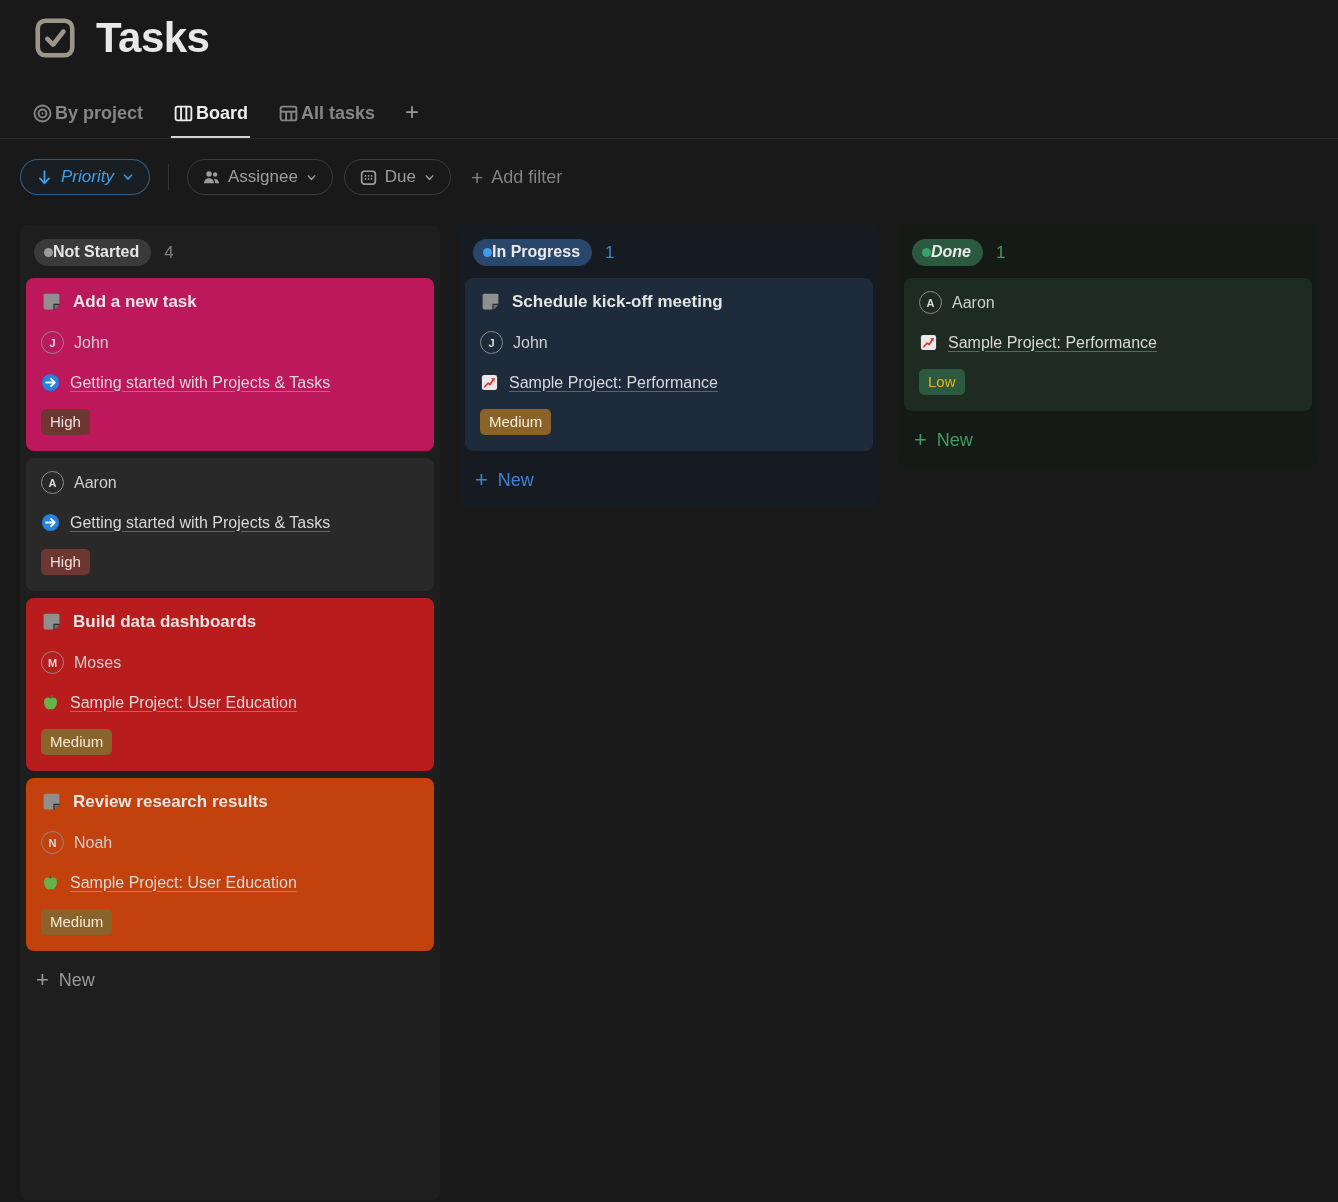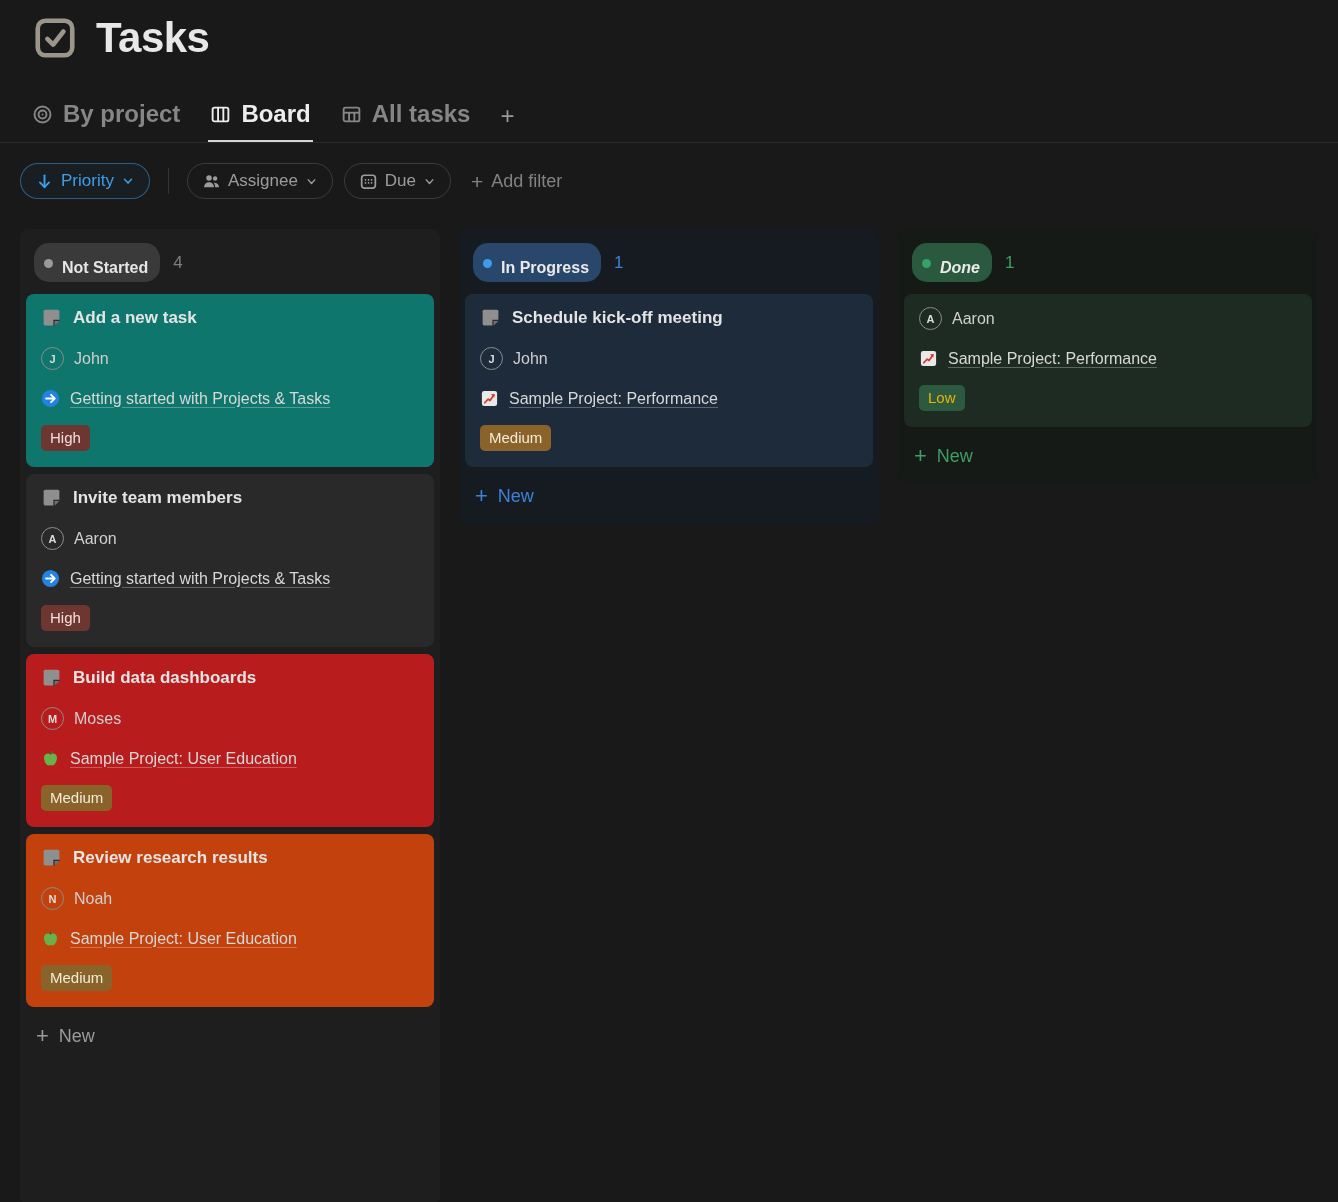--- a/index.html
+++ b/index.html
@@ -12,44 +12,44 @@
   }
 
   
   .page-header { display:flex; align-items:center; gap:18px; padding:14px 0 0 32px; }
   .page-title { font-size:42px; font-weight:700; color:#E8E8E8; letter-spacing:-0.5px; }
   .title-icon { width:46px; height:46px; display:block; }
 
   
   .tabs { display:flex; align-items:flex-end; gap:26px; padding:0 0 0 30px; margin-top:30px;
           border-bottom:1px solid #2A2A2A; }
-  .tab { display:flex; align-items:center; gap:10px; padding:8px 2px 12px 2px; cursor:pointer;
-         color:#868686; font-size:24px; font-weight:700; border-bottom:2.5px solid transparent; }
+  .tab { display:flex; align-items:center; gap:2px; padding:8px 2px 12px 2px; cursor:pointer;
+         color:#868686; font-size:18px; font-weight:700; border-bottom:2.5px solid transparent; }
   .tab.active { color:#EDEDED; border-bottom-color:#D5D5D5; }
   .tab .ticon { width:21px; height:21px; display:block; }
   .tab-plus { color:#9A9A9A; font-size:24px; font-weight:400; padding:6px 6px 12px 2px; cursor:pointer; }
 
   
   .filterbar { display:flex; align-items:center; margin:20px 0 0 20px; }
   .pill { display:flex; align-items:center; gap:7px; border:1px solid #3C3C3C; border-radius:18px;
           padding:7px 14px; font-size:17px; color:#9C9C9C; cursor:pointer; background:transparent; }
-  .pill.sort { color:#3D9EEA; border-color:rgba(61,158,234,0.5); background:rgba(35,131,226,0.05); }
+  .pill.sort { color:#3D9EEA; border-color:rgba(61,158,234,0.5); background:rgba(35,131,226,0.05);font-style:italic; }
   .pill .picon { width:19px; height:19px; display:block; }
   .vsep { width:1px; height:26px; background:#343434; margin:0 18px; }
   .pill + .pill { margin-left:11px; }
   .add-filter { display:flex; align-items:center; gap:8px; color:#828282; font-size:18px;
                 margin-left:20px; cursor:pointer; }
   .plus-glyph { font-size:21px; line-height:1; font-weight:400; }
 
   
   .board { display:flex; align-items:flex-start; gap:19px; padding:0 0 0 20px; margin-top:30px; height:975px; }
   .column { width:420px; border-radius:8px; padding:6px; flex-shrink:0; }
   .column.full { height:100%; }
   .col-header { display:flex; align-items:center; gap:13px; padding:8px 8px 12px 8px; }
-  .status-pill { display:flex; align-items:flex-start; gap:9px; border-radius:15px; padding:16px 12px 5px 10px;
+  .status-pill { display:flex; align-items:center; border-radius:15px; padding:4px 12px 5px 10px;
                  font-size:16px; font-weight:700; cursor:pointer; }
   .status-dot { width:9px; height:9px; border-radius:50%; }
   .col-count { font-size:17px; font-weight:400; }
   .cards { display:flex; flex-direction:column; gap:7px; }
   .card { border-radius:8px; padding:13px 15px 16px 15px; cursor:pointer; }
   .card-title-row { display:flex; align-items:center; gap:11px; margin-bottom:19px; }
   .card-title { font-size:17px; font-weight:700; color:#E4E4E4; }
   .page-glyph { width:21px; height:21px; flex-shrink:0; display:block; }
   .assignee-row { display:flex; align-items:center; gap:10px; margin-bottom:19px; }
   .avatar { width:23px; height:23px; border-radius:50%; border:1px solid #8C8C8C; color:#DDDDDD;
@@ -154,21 +154,21 @@
 <div class="board">
   <div class="column full" style="background: rgb(30, 30, 30);">
     <div class="col-header">
       <div class="status-pill" style="background: rgb(58, 58, 58); color: rgb(230, 230, 230);">
         <span class="status-dot" style="background: rgb(155, 155, 155);"></span>
         <span>Not Started</span>
       </div>
       <span class="col-count" style="color: rgb(126, 126, 126);">4</span>
     </div>
     <div class="cards">
-  <div class="card" style="background: #0f766e;">
+  <div class="card" style="background: #be185d;">
     <div class="card-title-row">
       <svg class="page-glyph" viewBox="0 0 20 20">
         <path d="M4 2.5 h12 a1.5 1.5 0 0 1 1.5 1.5 v8.6 L12.1 17.5 H4 a1.5 1.5 0 0 1 -1.5 -1.5 V4 a1.5 1.5 0 0 1 1.5 -1.5 z" fill="#8F8F8F"></path>
         <path d="M13.2 17.5 v-4 h4.3 z" fill="#6C6C6C"></path>
         <path d="M12.4 17.9 v-5.2 h5.4" fill="none" stroke="#2A2A2A" stroke-width="1.2"></path>
       </svg>
       <span class="card-title">Add a new task</span>
     </div>
     <div class="assignee-row">
       <span class="avatar">
@@ -182,28 +182,20 @@
         <line x1="5.4" y1="10" x2="13.4" y2="10" stroke="#FFFFFF" stroke-width="2.1" stroke-linecap="round"></line>
         <path d="M10.6 6.2 L14.4 10 L10.6 13.8" fill="none" stroke="#FFFFFF" stroke-width="2.1" stroke-linecap="round" stroke-linejoin="round"></path>
       </svg>
 
       <span class="project-link">Getting started with Projects &amp; Tasks</span>
     </div>
     <span class="badge" style="background: rgb(110, 54, 48); color: rgb(239, 224, 221);">High</span>
   </div>
 
   <div class="card" style="background: rgb(41, 41, 41);">
-    <div class="card-title-row">
-      <svg class="page-glyph" viewBox="0 0 20 20">
-        <path d="M4 2.5 h12 a1.5 1.5 0 0 1 1.5 1.5 v8.6 L12.1 17.5 H4 a1.5 1.5 0 0 1 -1.5 -1.5 V4 a1.5 1.5 0 0 1 1.5 -1.5 z" fill="#8F8F8F"></path>
-        <path d="M13.2 17.5 v-4 h4.3 z" fill="#6C6C6C"></path>
-        <path d="M12.4 17.9 v-5.2 h5.4" fill="none" stroke="#2A2A2A" stroke-width="1.2"></path>
-      </svg>
-      <span class="card-title">Invite team members</span>
-    </div>
     <div class="assignee-row">
       <span class="avatar">
               <span>A</span>
             </span>
       <span class="assignee-name">Aaron</span>
     </div>
     <div class="project-row">
       <svg class="proj-icon" viewBox="0 0 20 20">
         <circle cx="10" cy="10" r="9" fill="#2383E2"></circle>
         <line x1="5.4" y1="10" x2="13.4" y2="10" stroke="#FFFFFF" stroke-width="2.1" stroke-linecap="round"></line>

